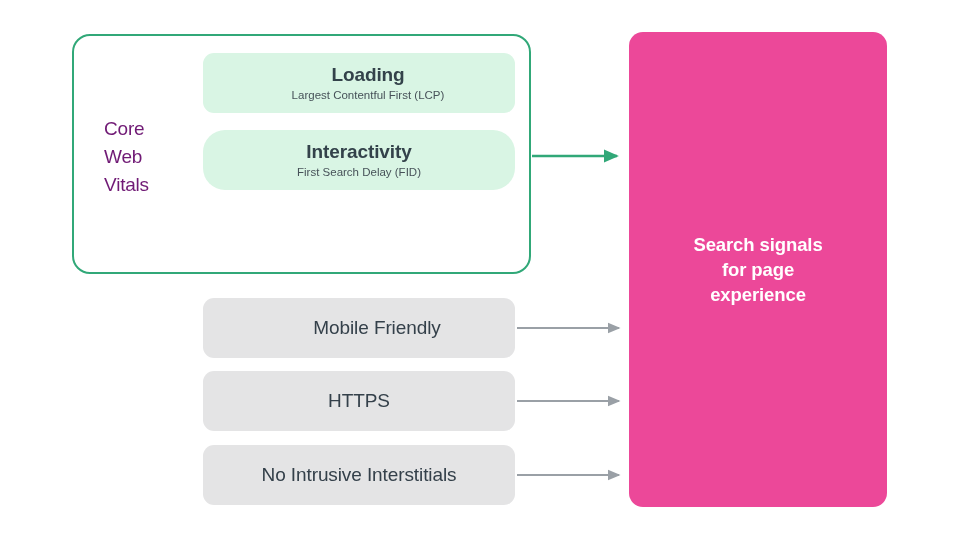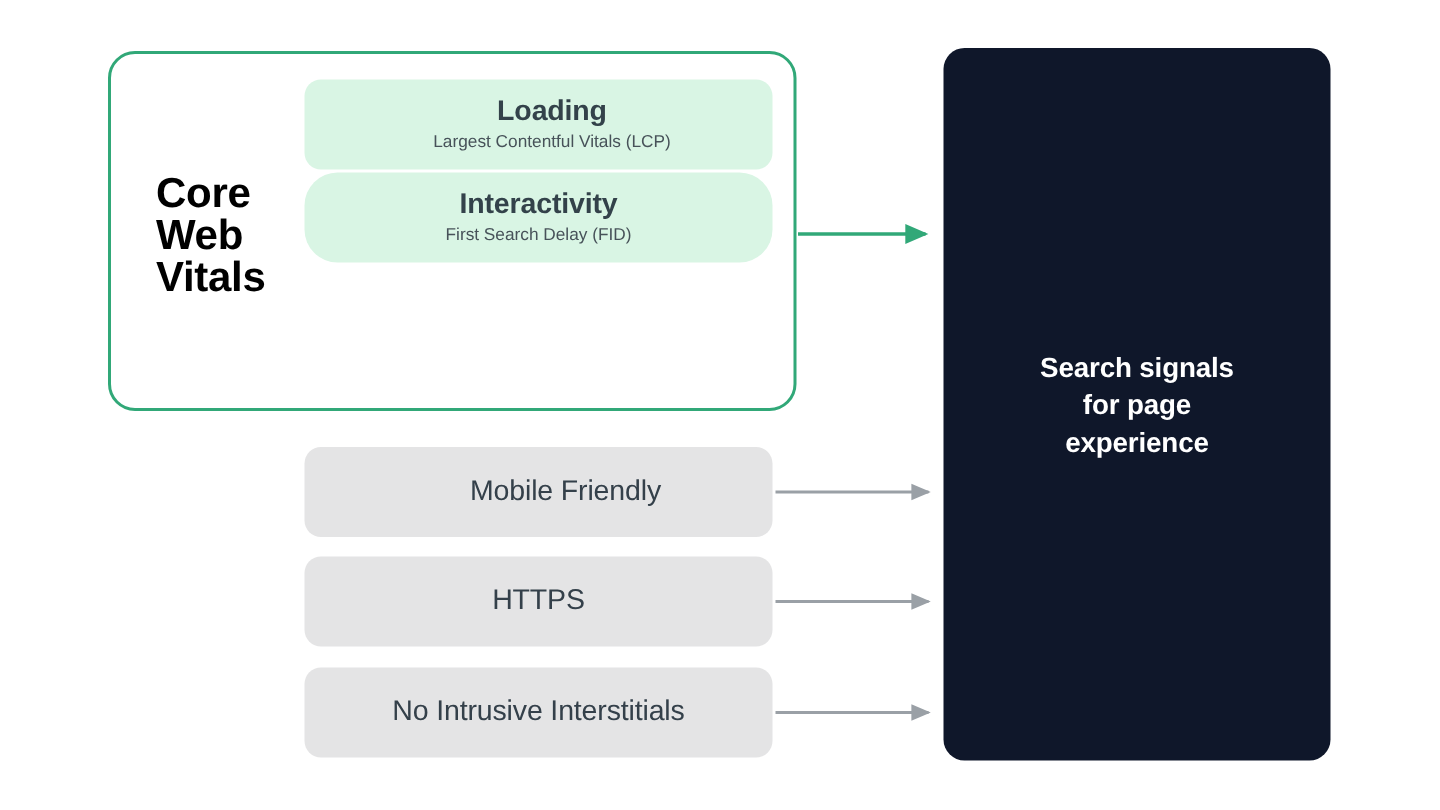--- a/index.html
+++ b/index.html
@@ -29,44 +29,44 @@
     border: 2px solid #31A878;
     border-radius: 18px;
     box-sizing: border-box;
   }
 
   .cwv-label {
     position: absolute;
     left: 104px;
     top: 115px;
     width: 86px;
-    color: #000000;
-    font-size: 28px;
-    font-weight: bold;
+    color: #701a75;
+    font-size: 19px;
+    font-weight: normal;
     line-height: 28px;
     letter-spacing: -0.2px;
     white-space: pre-line;
   }
 
   
   .vital-card {
     position: absolute;
     left: 203px;
     width: 312px;
     height: 60px;
     background: #D9F5E4;
     border-radius: 11px;
     display: flex;
     flex-direction: column;
     align-items: center;
     justify-content: center;
     box-sizing: border-box;
   }
   .vital-card.v0 { top: 53px; padding-left: 18px; }
-  .vital-card.v1 { top: 115px; border-radius: 22px; }
+  .vital-card.v1 { top: 130px; border-radius: 22px; }
   .vital-card.v2 { top: 199px; }
 
   .vital-title {
     color: #33424A;
     font-size: 19px;
     font-weight: bold;
     line-height: 22px;
     letter-spacing: -0.1px;
   }
   .vital-sub {
@@ -102,21 +102,21 @@
     letter-spacing: -0.1px;
   }
 
   
   .blue-panel {
     position: absolute;
     left: 629px;
     top: 32px;
     width: 258px;
     height: 475px;
-    background: #0f172a;
+    background: #ec4899;
     border-radius: 14px;
     display: flex;
     align-items: center;
     justify-content: center;
     box-sizing: border-box;
   }
   .blue-panel-text {
     color: #ffffff;
     font-size: 18.5px;
     font-weight: bold;
@@ -161,21 +161,21 @@
   </svg>
 
   <div class="cwv-container"></div>
 
   <div class="cwv-label">Core
 Web
 Vitals</div>
 
   <div class="vital-card v0">
     <div class="vital-title">Loading</div>
-    <div class="vital-sub">Largest Contentful Vitals (LCP)</div>
+    <div class="vital-sub">Largest Contentful First (LCP)</div>
   </div>
 
   <div class="vital-card v1">
     <div class="vital-title">Interactivity</div>
     <div class="vital-sub">First Search Delay (FID)</div>
   </div>
 
 
   <div class="gray-card g0">
     <div class="gray-label">Mobile Friendly</div>

